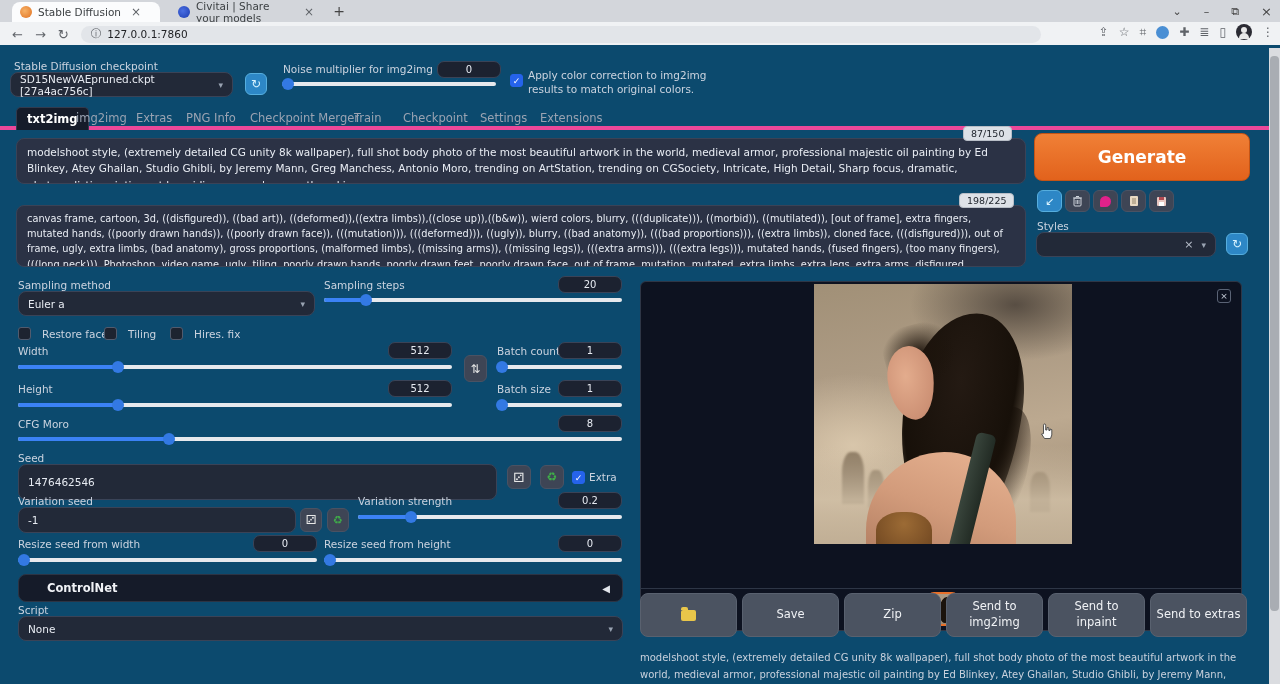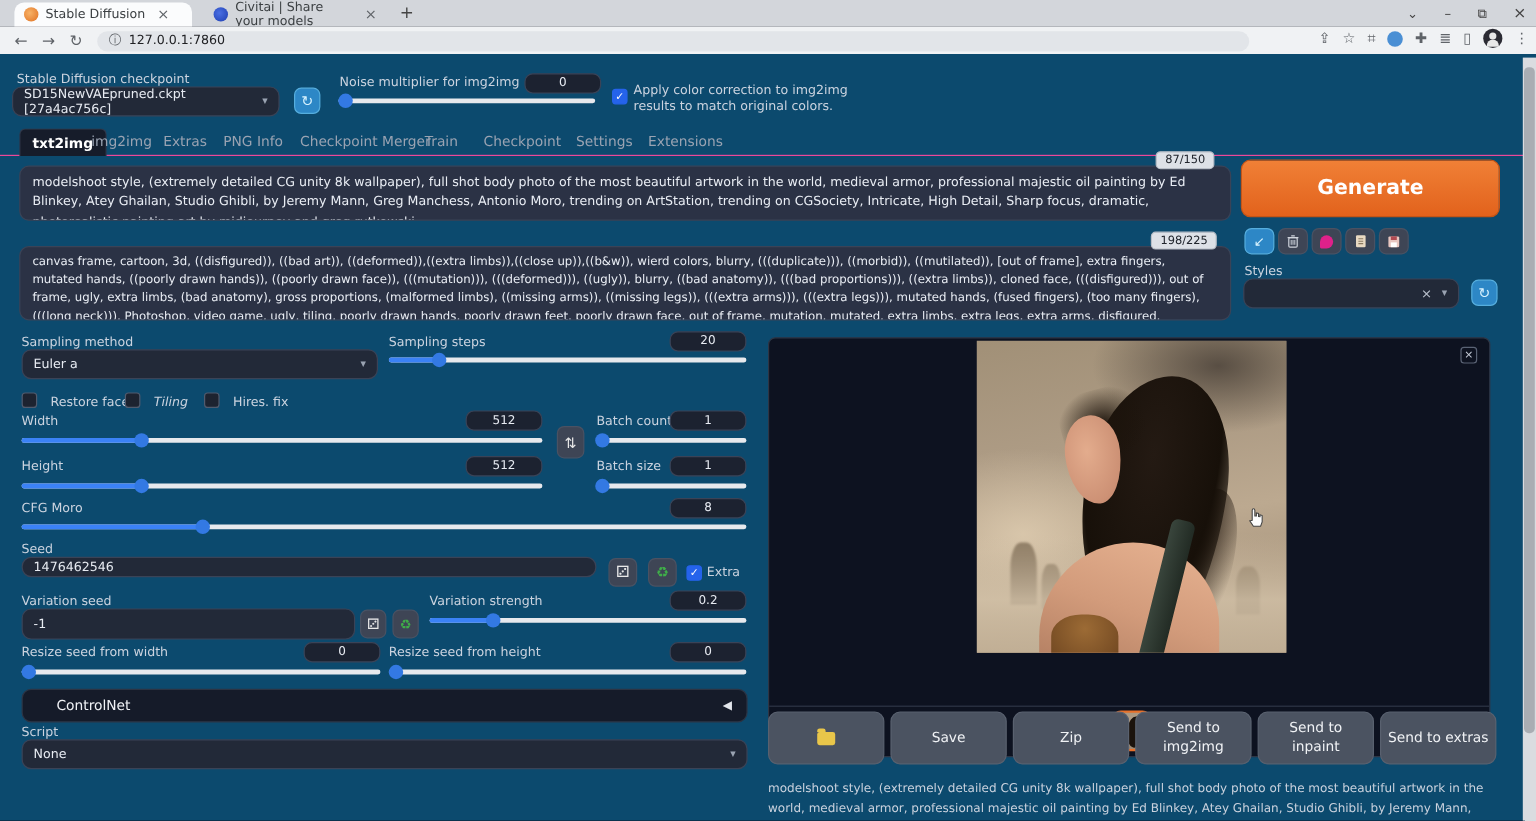--- a/index.html
+++ b/index.html
@@ -54,21 +54,21 @@
   
   .ckpt-lbl { position:absolute; left:14px; top:15px; }
   .ckpt-dd { position:absolute; left:10px; top:27px; width:223px; height:25px; }
   .hdr-refresh { position:absolute; left:245px; top:28px; width:22px; height:22px; font-size:12px; }
   .noise-lbl { position:absolute; left:283px; top:18px; }
   .noise-num { position:absolute; left:437px; top:16px; width:64px; }
   .cc-cb { position:absolute; left:510px; top:29px; }
   .cc-lbl { position:absolute; left:528px; top:23px; width:210px; line-height:1.35; }
 
   
-  .navtabs { position:absolute; left:0; top:62px; width:1280px; height:23px; border-bottom:1px solid #ec4899; }
+  .navtabs { position:absolute; left:0; top:62px; width:1280px; height:23px; border-bottom:4px solid #ec4899; }
   .ntab { position:absolute; top:0; height:23px; line-height:22px; font-size:11.5px; color:#9aa3b2; padding:0 10px; }
   .ntab.active { color:#fff; background:#161c2a; border:1px solid #323a4d; border-bottom:none;
                  border-radius:5px 5px 0 0; font-weight:bold; }
 
   
   .ta { position:absolute; background:#2b3245; border:1px solid #3a4357; border-radius:8px;
         color:#e9edf4; font-size:10.5px; line-height:1.55; padding:5px 10px; overflow:hidden; }
   .counter { position:absolute; background:#dde1e7; border:1px solid #b8bec7; color:#20252d;
              font-size:9.5px; border-radius:4px; padding:1px 7px; }
 
@@ -101,21 +101,21 @@
   .infotext { position:absolute; left:640px; top:605px; width:600px; font-size:10px; color:#c9d1dd;
               line-height:1.65; }
 
   
   .sbar { position:absolute; right:0px; top:3px; width:11px; height:636px; background:#dadce0; }
   .sbar .sthumb { position:absolute; left:1px; top:8px; width:9px; height:555px; background:#a9adb3; border-radius:4px; }
 
   
   .accordion { position:absolute; left:18px; top:529px; width:605px; height:28px; background:#151b29;
                border:1px solid #2c3444; border-radius:8px; display:flex; align-items:center;
-               color:#f0f2f6; font-size:11.5px; font-weight:normal; padding:0 12px 0 28px; }
+               color:#f0f2f6; font-size:11.5px; font-weight:bold; padding:0 12px 0 28px; }
   .accordion .arr { margin-left:auto; font-size:10px; color:#e2e6ec; }
 
   
   .art-sky { position:absolute; inset:0;
      background:
        radial-gradient(ellipse 150px 80px at 78% 8%, rgba(84,74,64,.95), rgba(84,74,64,0) 70%),
        radial-gradient(ellipse 160px 110px at 15% 62%, rgba(226,208,180,.75), rgba(226,208,180,0) 65%),
        linear-gradient(170deg,#a19077 0%,#ae9c85 35%,#bca990 58%,#a8957d 80%,#93816c 100%); }
   .art-mist { position:absolute; left:0; bottom:0; width:100%; height:38%;
      background:linear-gradient(180deg, rgba(213,196,170,0) 0%, rgba(213,196,170,.8) 55%, rgba(196,178,152,.9) 100%); }
@@ -279,21 +279,21 @@
     <div class="numbox" style="position:absolute;left:558px;top:231px;width:64px;">20</div>
     <div class="slider" style="left:324px;top:253px;width:298px;">
       <div class="sl-fill" style="width:14%;"></div>
         <div class="sl-handle" style="left:14%;"></div>
     </div>
 
     <div style="position:absolute;left:18px;top:278px;">
       <span class="cb"></span>
       <span class="lbl" style="margin-left:6px;">Restore faces</span>
     </div>
-    <div style="position:absolute;left:104px;top:278px;font-style:italic;">
+    <div style="position:absolute;left:104px;top:278px;">
       <span class="cb"></span>
       <span class="lbl" style="margin-left:6px;">Tiling</span>
     </div>
     <div style="position:absolute;left:170px;top:278px;">
       <span class="cb"></span>
       <span class="lbl" style="margin-left:6px;">Hires. fix</span>
     </div>
 
     <div class="lbl" style="position:absolute;left:18px;top:300px;">Width</div>
     <div class="numbox" style="position:absolute;left:388px;top:297px;width:64px;">512</div>
@@ -325,21 +325,21 @@
     </div>
 
     <div class="lbl" style="position:absolute;left:18px;top:373px;">CFG Moro</div>
     <div class="numbox" style="position:absolute;left:558px;top:370px;width:64px;">8</div>
     <div class="slider" style="left:18px;top:392px;width:604px;">
       <div class="sl-fill" style="width:25%;"></div>
         <div class="sl-handle" style="left:25%;"></div>
     </div>
 
     <div class="lbl" style="position:absolute;left:18px;top:407px;">Seed</div>
-    <div class="dd" style="position:absolute;left:18px;top:419px;width:479px;height:17px;">
+    <div class="dd" style="position:absolute;left:18px;top:419px;width:479px;height:36px;">
       <span>1476462546</span>
     </div>
     <div class="iconbtn" style="position:absolute;left:507px;top:420px;width:24px;height:24px;font-size:13px;">
       <span>⚂</span>
     </div>
     <div class="iconbtn" style="position:absolute;left:540px;top:420px;width:24px;height:24px;font-size:12px;color:#3fae49;">
       <span>♻</span>
     </div>
     <span class="cb on" style="position:absolute;left:572px;top:426px;">✓</span>
     <span class="lbl" style="position:absolute;left:589px;top:426px;">Extra</span>

